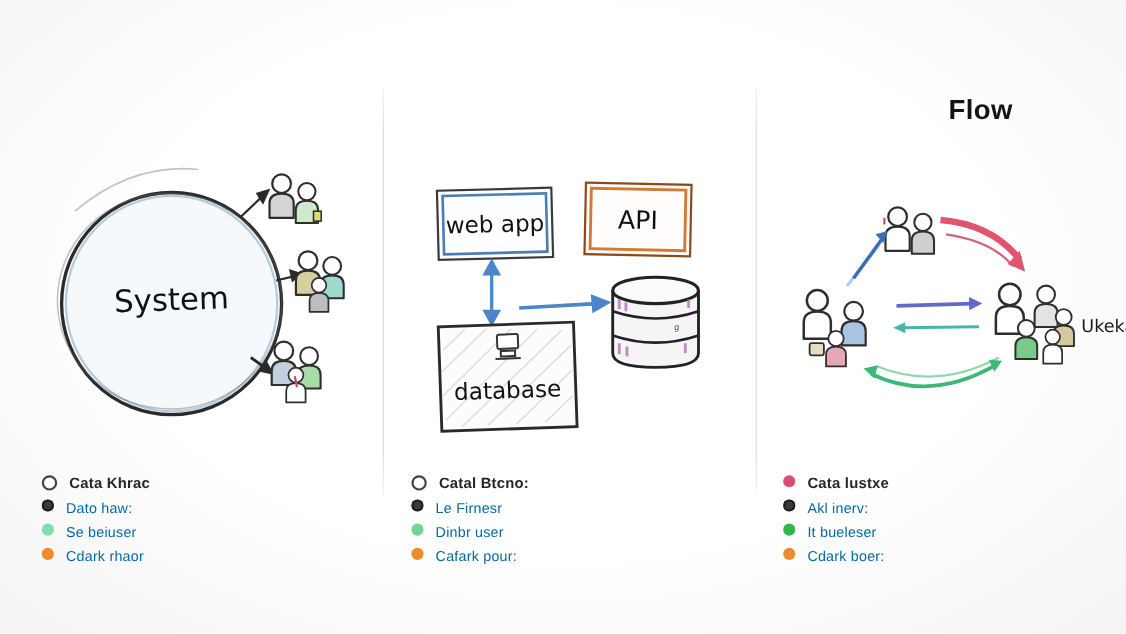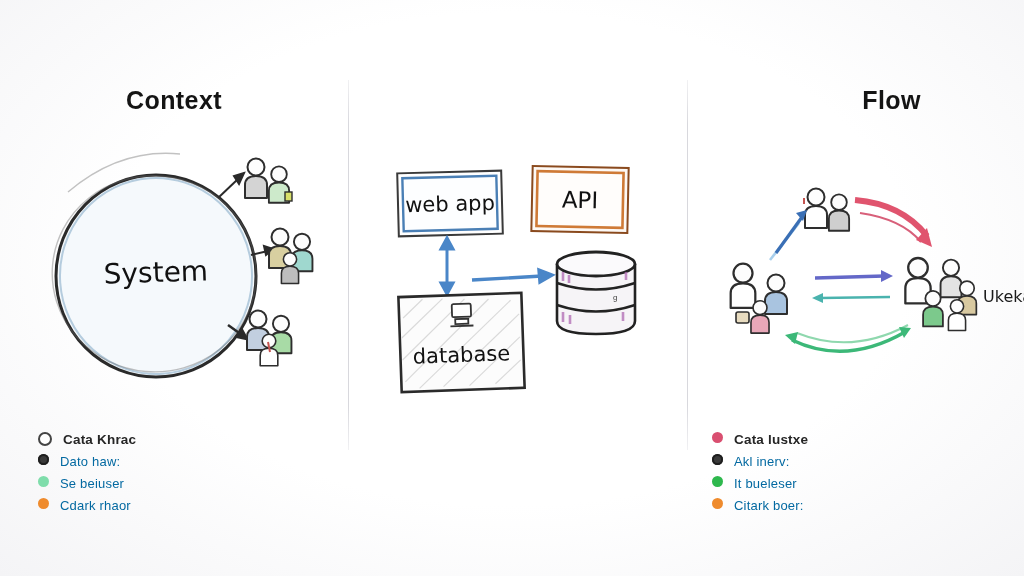--- a/index.html
+++ b/index.html
@@ -30,21 +30,20 @@
       <g id="person" stroke="#2e2e2e" stroke-width="2" stroke-linejoin="round">
         <path d="M-11,16 L-11,3 Q-11,-6 0,-6 Q11,-6 11,3 L11,16 Z"></path>
         <circle cx="0" cy="-15" r="8.5" fill="#fdfdfd"></circle>
       </g>
     </defs>
   </svg>
 
   <div class="divider" style="left:348px;"></div>
   <div class="divider" style="left:687px;"></div>
 
-  <div class="panel-title" style="left:0;width:348px;">Context</div>
   <div class="panel-title" style="left:687px;width:337px;padding-left:36px;">Flow</div>
 
   <svg style="left:30px;top:140px;" width="300" height="250" viewBox="0 0 300 250">
     <g>
       <ellipse cx="126" cy="136" rx="100" ry="101" fill="#f5f9fc" stroke="#2a2a2a" stroke-width="3"></ellipse>
       <ellipse cx="126" cy="136" rx="96" ry="98" fill="none" stroke="#7fa8c4" stroke-width="2" opacity="0.55" transform="rotate(-4 126 136)"></ellipse>
       <ellipse cx="124" cy="134" rx="102" ry="98" fill="none" stroke="#666" stroke-width="1.4" opacity="0.4" transform="rotate(5 126 136)"></ellipse>
       <path d="M38,52 Q90,8 150,14" fill="none" stroke="#999" stroke-width="1.4" opacity="0.6"></path>
       <text class="hand" x="126" y="142" font-size="28" text-anchor="middle" fill="#111" transform="rotate(-2 126 136)">System</text>
     </g>
@@ -241,33 +240,51 @@
     <li>
       <span class="dot" style="background-color: rgb(127, 221, 171);"></span>
       <span class="lbl">Se beiuser</span>
       </li>
     <li>
       <span class="dot" style="background-color: rgb(239, 139, 45);"></span>
       <span class="lbl">Cdark rhaor</span>
       </li>
   </ul>
 
+  <ul class="legend" style="left:374px;top:432px;">
+    <li>
+      <span class="dot outline" style="background-color: rgb(255, 255, 255);"></span>
+      <span class="lbl">Catal Btcno:</span>
+      </li>
+    <li>
+      <span class="dot" style="box-shadow: rgb(30, 30, 30) 0px 0px 0px 2px inset; background-color: rgb(58, 58, 58);"></span>
+      <span class="lbl">Le Firnesr</span>
+      </li>
+    <li>
+      <span class="dot" style="background-color: rgb(111, 214, 148);"></span>
+      <span class="lbl">Dinbr user</span>
+      </li>
+    <li>
+      <span class="dot" style="background-color: rgb(239, 139, 45);"></span>
+      <span class="lbl">Cafark pour:</span>
+      </li>
+  </ul>
 
   <ul class="legend" style="left:712px;top:432px;">
     <li>
       <span class="dot" style="background-color: rgb(217, 79, 112);"></span>
       <span class="lbl">Cata lustxe</span>
       </li>
     <li>
       <span class="dot" style="box-shadow: rgb(30, 30, 30) 0px 0px 0px 2px inset; background-color: rgb(58, 58, 58);"></span>
       <span class="lbl">Akl inerv:</span>
       </li>
     <li>
       <span class="dot" style="background-color: rgb(46, 184, 77);"></span>
       <span class="lbl">It bueleser</span>
       </li>
     <li>
       <span class="dot" style="background-color: rgb(239, 139, 45);"></span>
-      <span class="lbl">Citark boer:</span>
+      <span class="lbl">Cdark boer:</span>
       </li>
   </ul>
 
 </div>
 
 </body></html>

